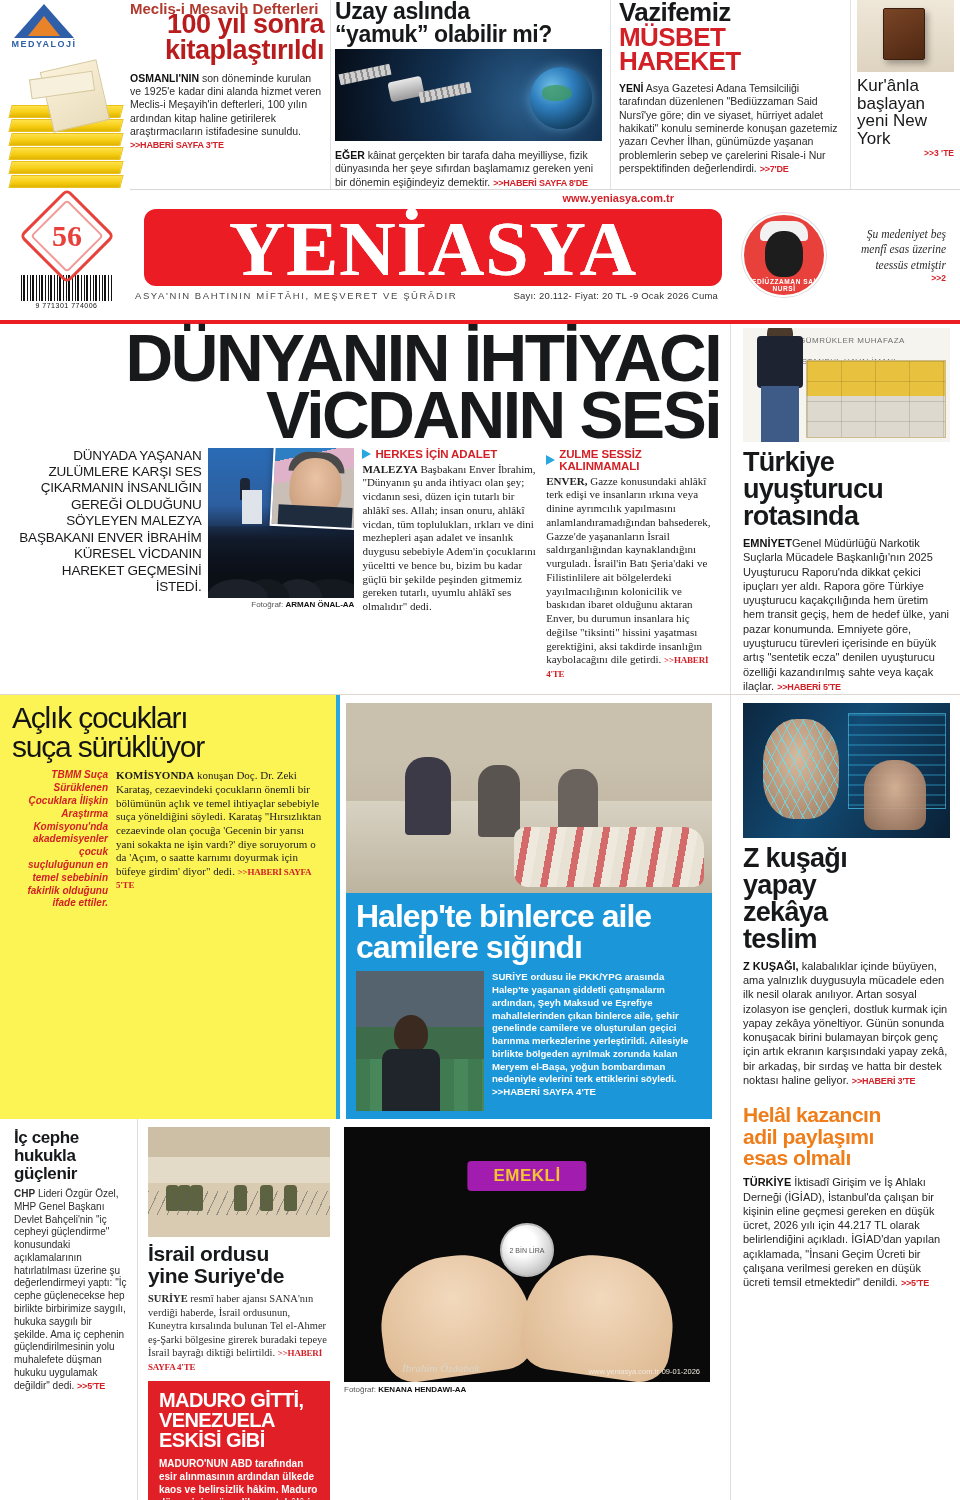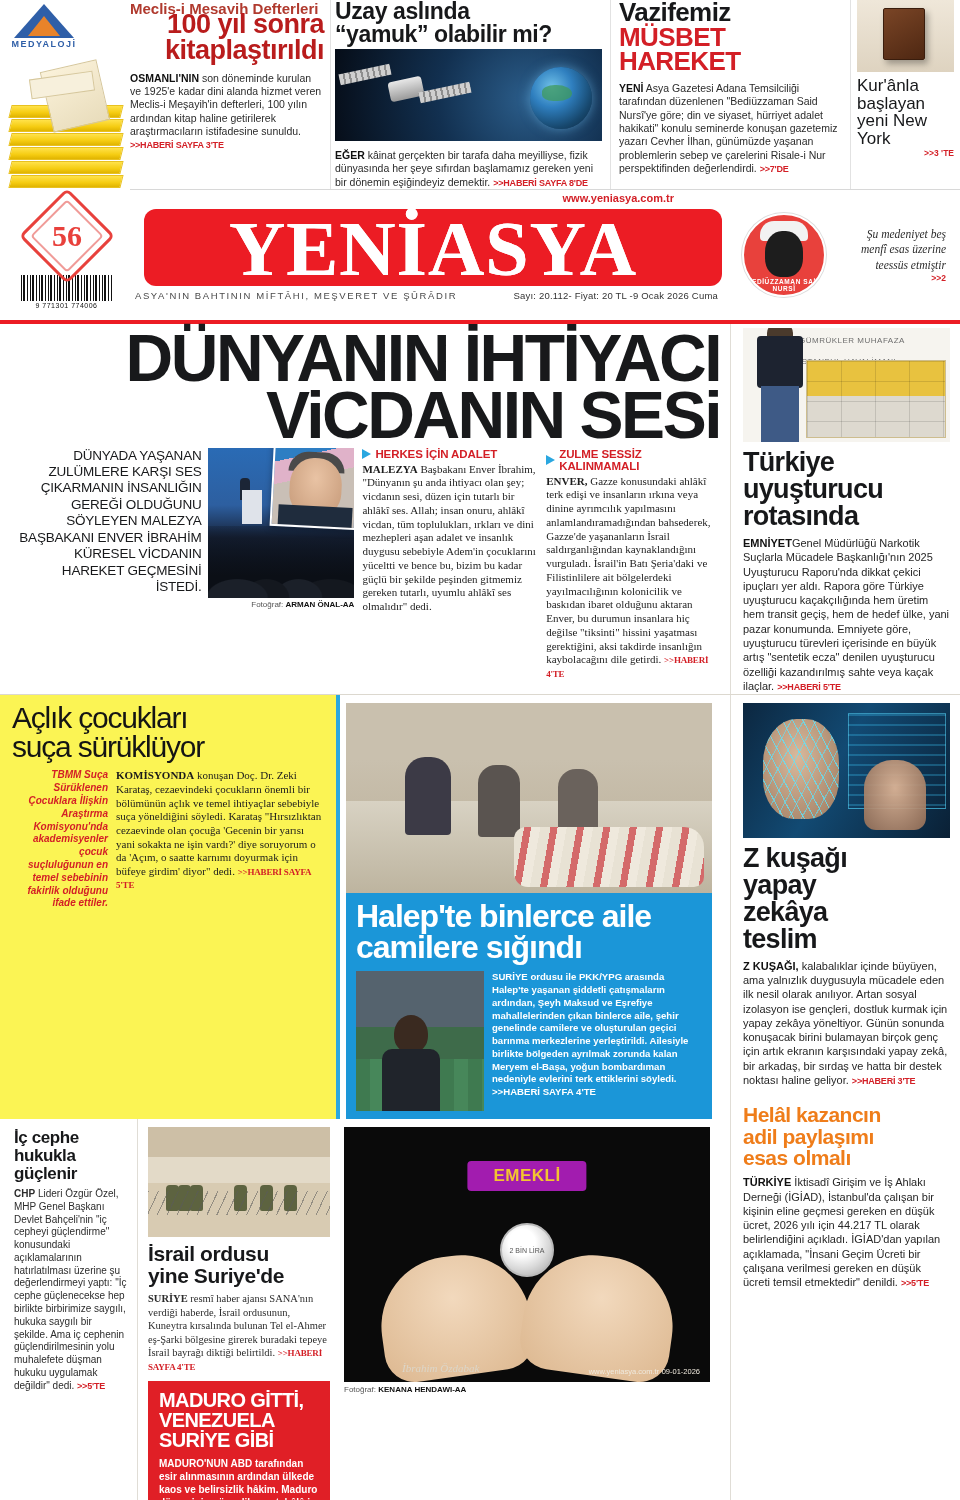--- a/index.html
+++ b/index.html
@@ -666,21 +666,21 @@
               <b>SURİYE</b>
               <span>resmî haber ajansı SANA'nın verdiği haberde, İsrail ordusunun, Kuneytra kırsalında bulunan Tel el-Ahmer eş-Şarki bölgesine girerek buradaki tepeye İsrail bayrağı diktiği belirtildi.</span>
               <span class="ref">&gt;&gt;HABERİ SAYFA 4'TE</span>
             </div>
           </div>
 
           <div class="red-box">
             <div class="rb-head">
               <span>MADURO GİTTİ,</span><br>
               <span>VENEZUELA</span><br>
-              <span>SURİYE GİBİ</span>
+              <span>ESKİSİ GİBİ</span>
             </div>
             <div class="rb-body">
               <span>MADURO'NUN ABD</span>
               <span>tarafından esir alınmasının ardından ülkede kaos ve belirsizlik hâkim. Maduro döneminin güvenlik aygıtı hâlâ iş başında ve halk üzerindeki baskıyı daha da arttırdı. Polis ve istihbarat birimleri, Maduro'nun gidişini kutlayanları tespit etmek için otobüsleri durduruyor, vatandaşların telefonlarını arıyor.</span>
               
             </div>
           </div>
 
         </div>
 

